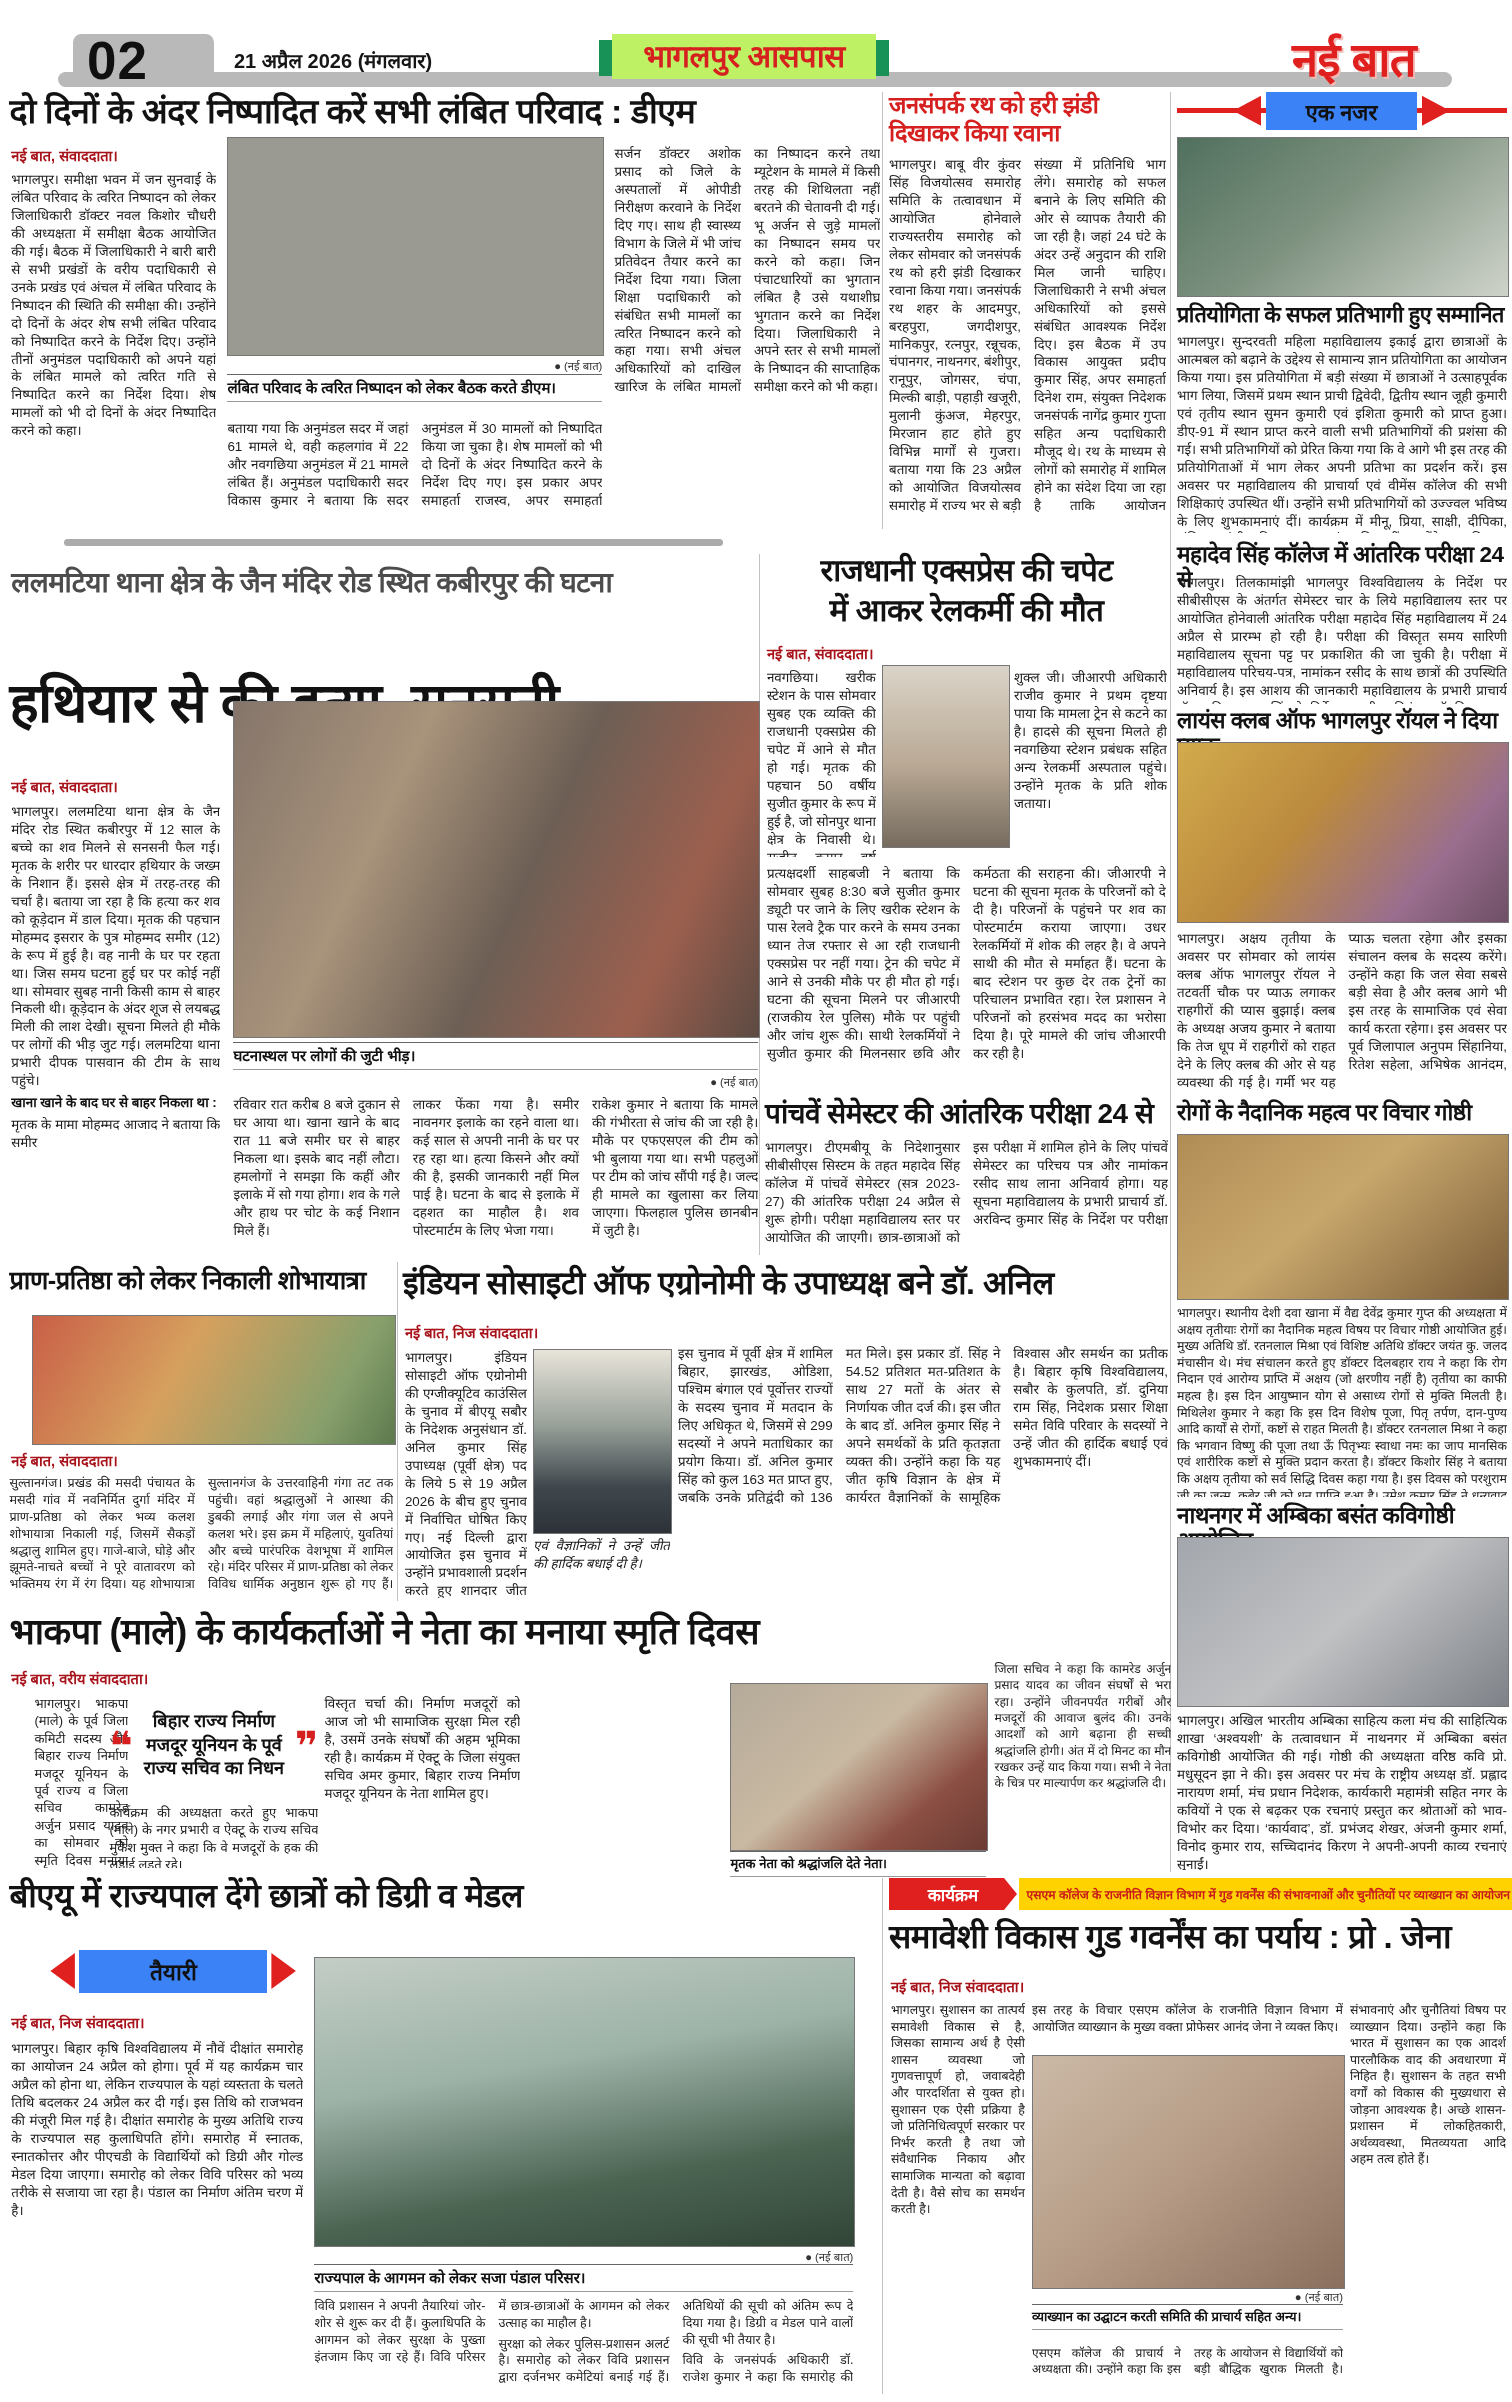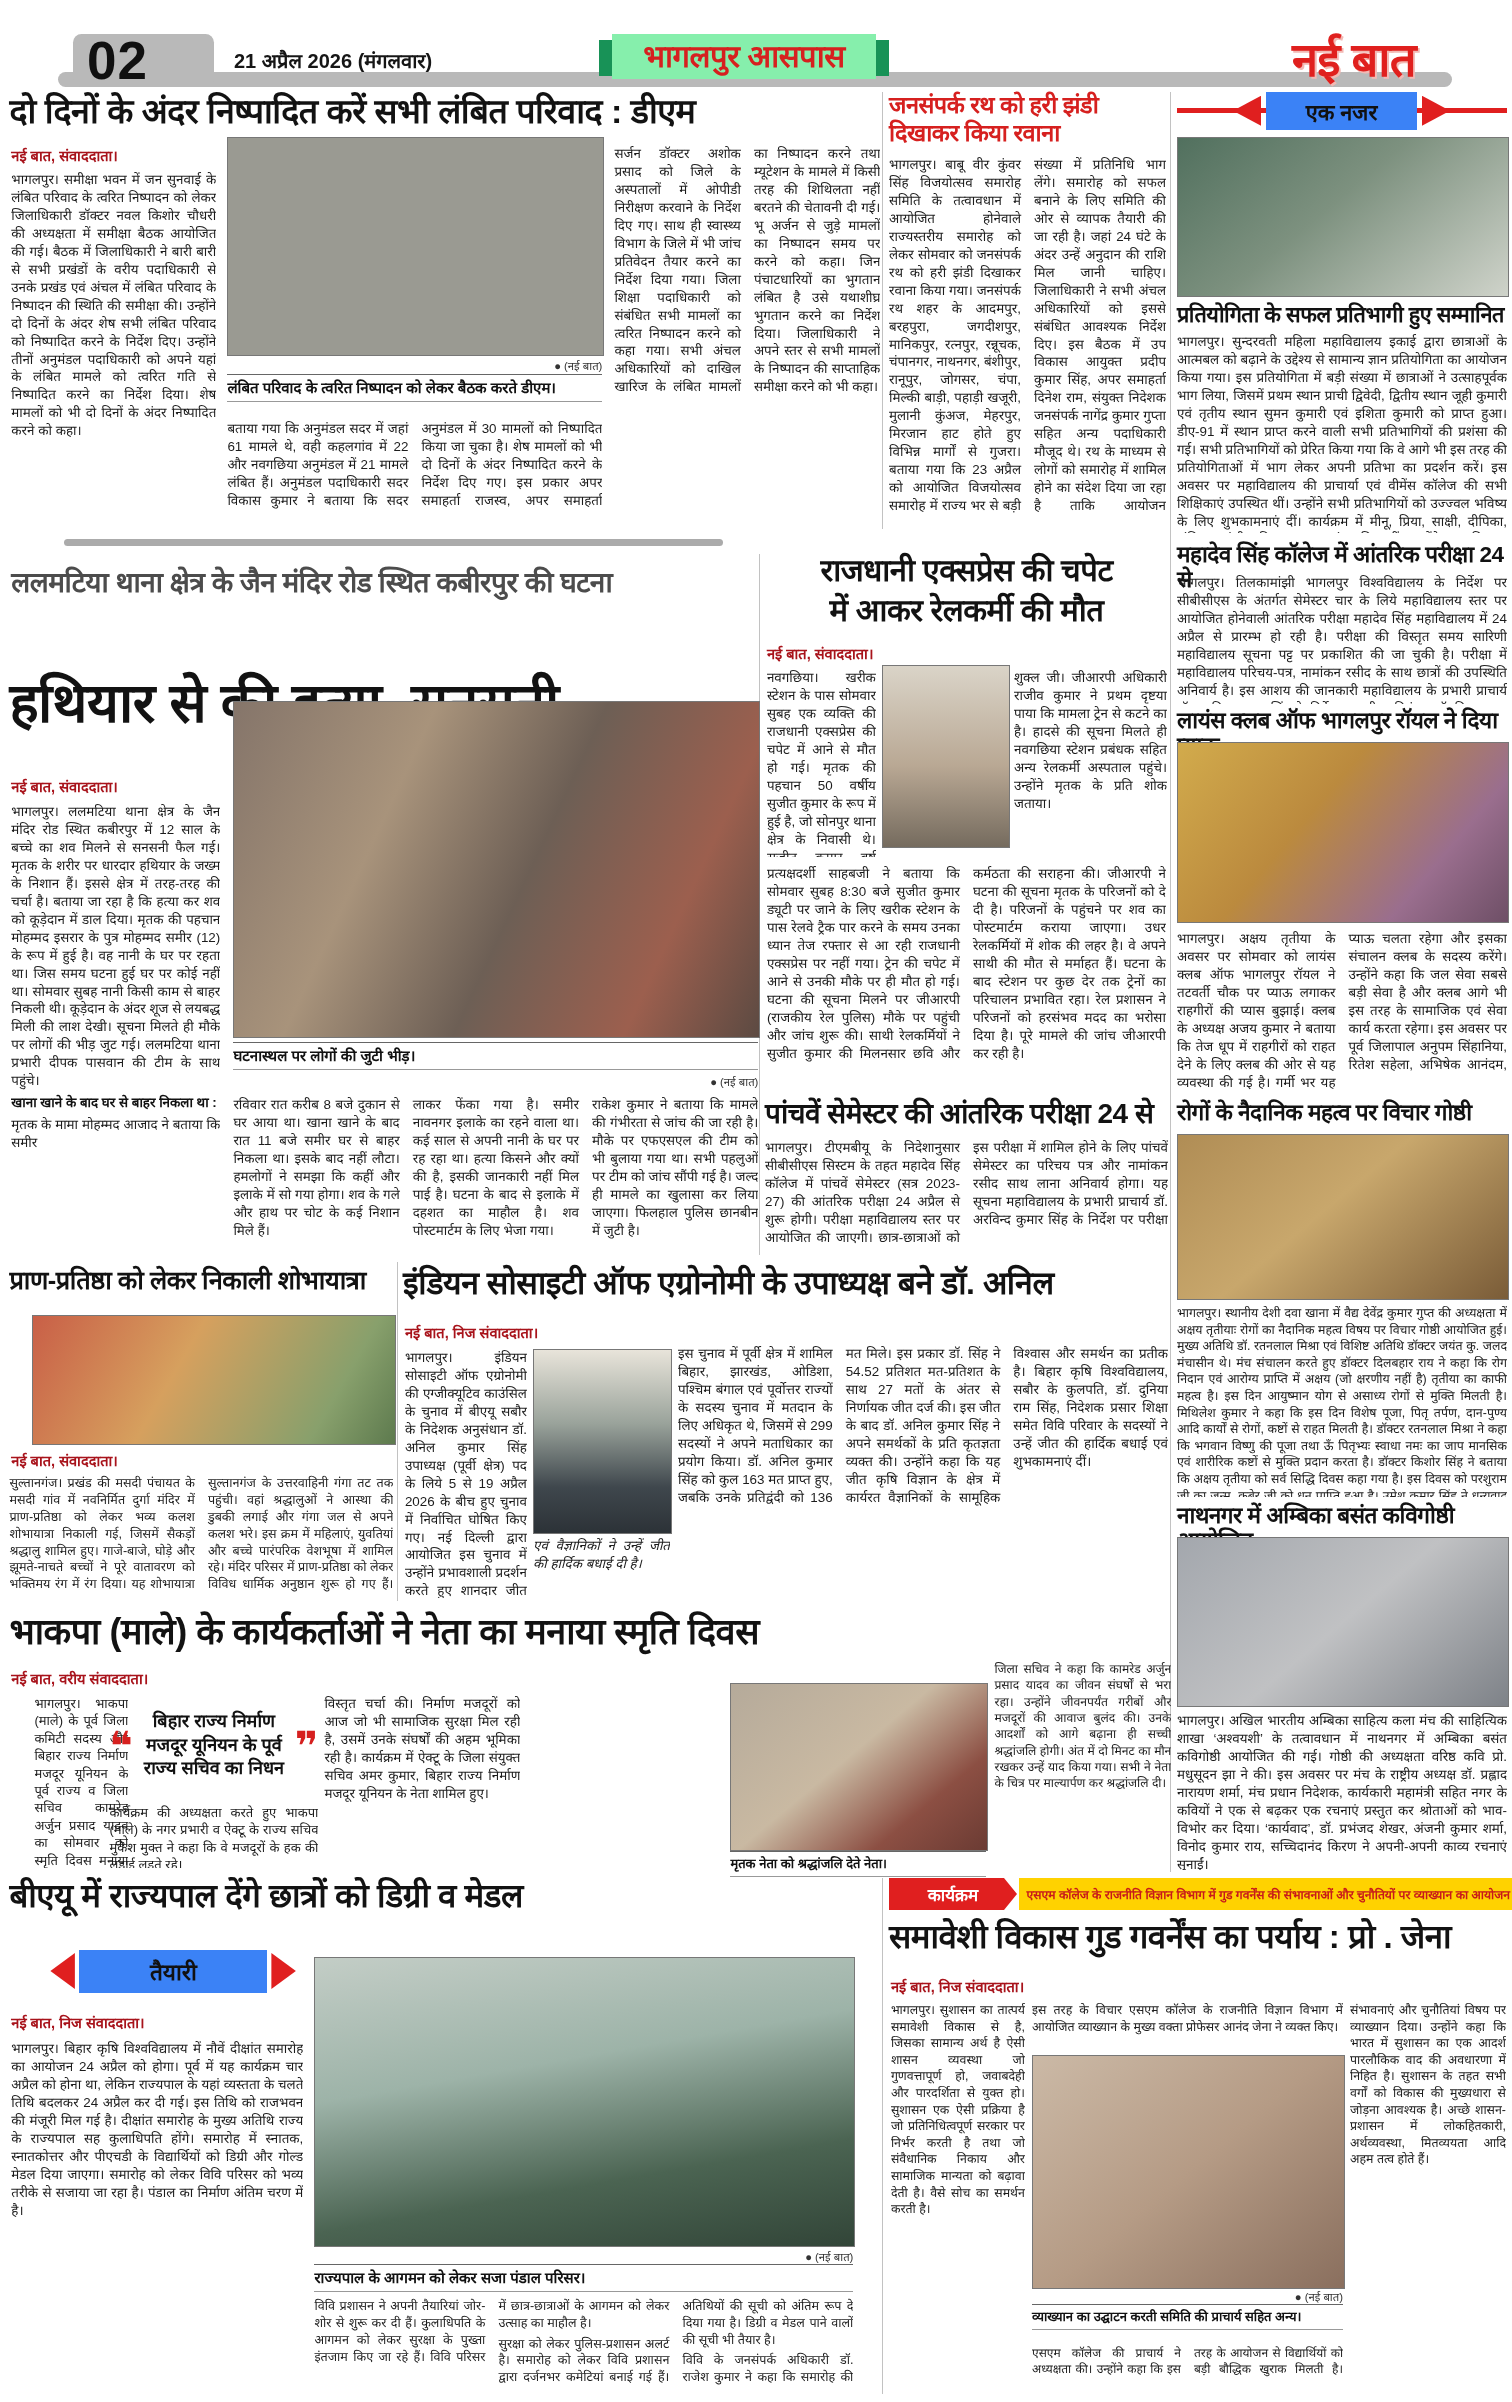--- a/index.html
+++ b/index.html
@@ -29,21 +29,21 @@
   .ph-suit{background:linear-gradient(180deg,#e8e4da 0%,#9aa39b 40%,#3f474d 75%,#2c3237 100%);}
   .ph-pandal{background:linear-gradient(170deg,#c3cdc6 0%,#9db3a8 38%,#4b6452 72%,#324538 100%);}
   .ph-lecture{background:linear-gradient(140deg,#cbb9a6 0%,#b59b85 50%,#8a6f5e 100%);}
   .ph-male{background:linear-gradient(140deg,#b5aa9a 0%,#c9b9a2 45%,#8c4f43 75%,#6b3b33 100%);}
   .vrule{width:0.9px;background:#c2c2c2;}
   .hrule{background:#ababab;border-radius:3.8px;}
   .ribbon{background:#b9b9b9;border-radius:8.5px;}
   .pgno{font-size:53px;font-weight:900;color:#101010;letter-spacing:0.9px;line-height:1;}
   .date{font-size:20px;font-weight:bold;color:#161616;}
   .section-band{background:#189257;}
-  .section-box{background:#86efac;color:#d6201f;font-weight:900;font-size:31px;text-align:center;letter-spacing:-0.5px;}
+  .section-box{background:#bef264;color:#d6201f;font-weight:900;font-size:31px;text-align:center;letter-spacing:-0.5px;}
   .masthead{color:#e0201e;font-weight:900;font-size:47px;letter-spacing:-0.9px;text-shadow:1.9px 1.9px 0 #f2b9b4;}
   .badge-line{height:4.7px;background:#e01f1f;}
   .badge-yellow{background:#3b82f6;font-weight:900;color:#111;display:flex;align-items:center;justify-content:center;}
   .arr-l{background:#e01f1f;clip-path:polygon(100% 0,100% 100%,0 50%);}
   .arr-r{background:#e01f1f;clip-path:polygon(0 0,100% 50%,0 100%);}
   .badge-red{background:#e01f1f;color:#fff;font-weight:bold;display:flex;align-items:center;justify-content:center;
              clip-path:polygon(0 0,calc(100% - 13px) 0,100% 50%,calc(100% - 13px) 100%,0 100%);}
   .badge-strip{background:#ffd200;color:#c81a1a;font-weight:bold;display:flex;align-items:center;white-space:nowrap;overflow:hidden;}
   .bubble{display:flex;align-items:center;justify-content:center;text-align:center;}
   .bubble .q{color:#d6201f;font-size:40px;line-height:1;font-weight:bold;}

